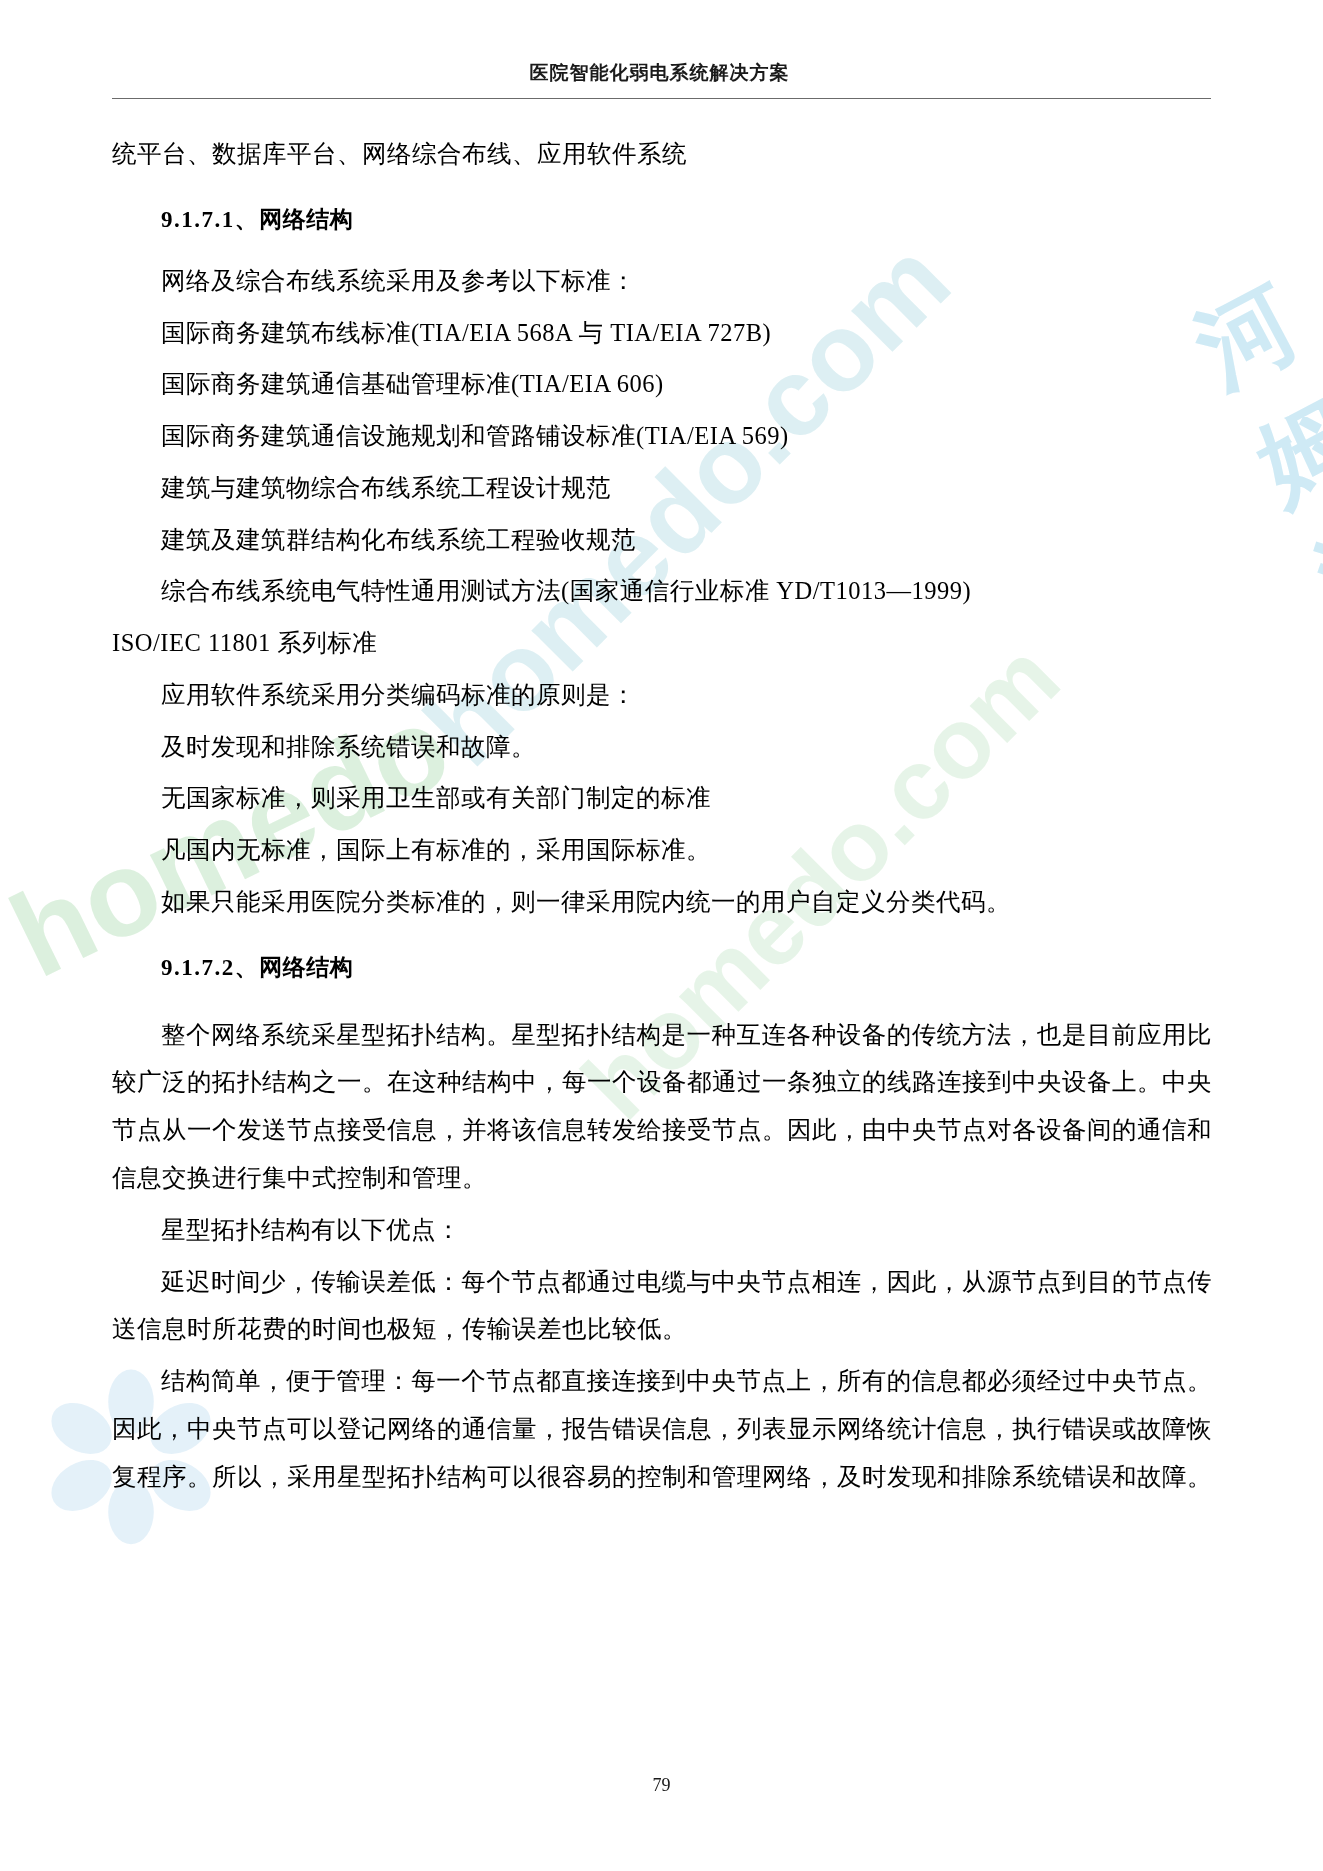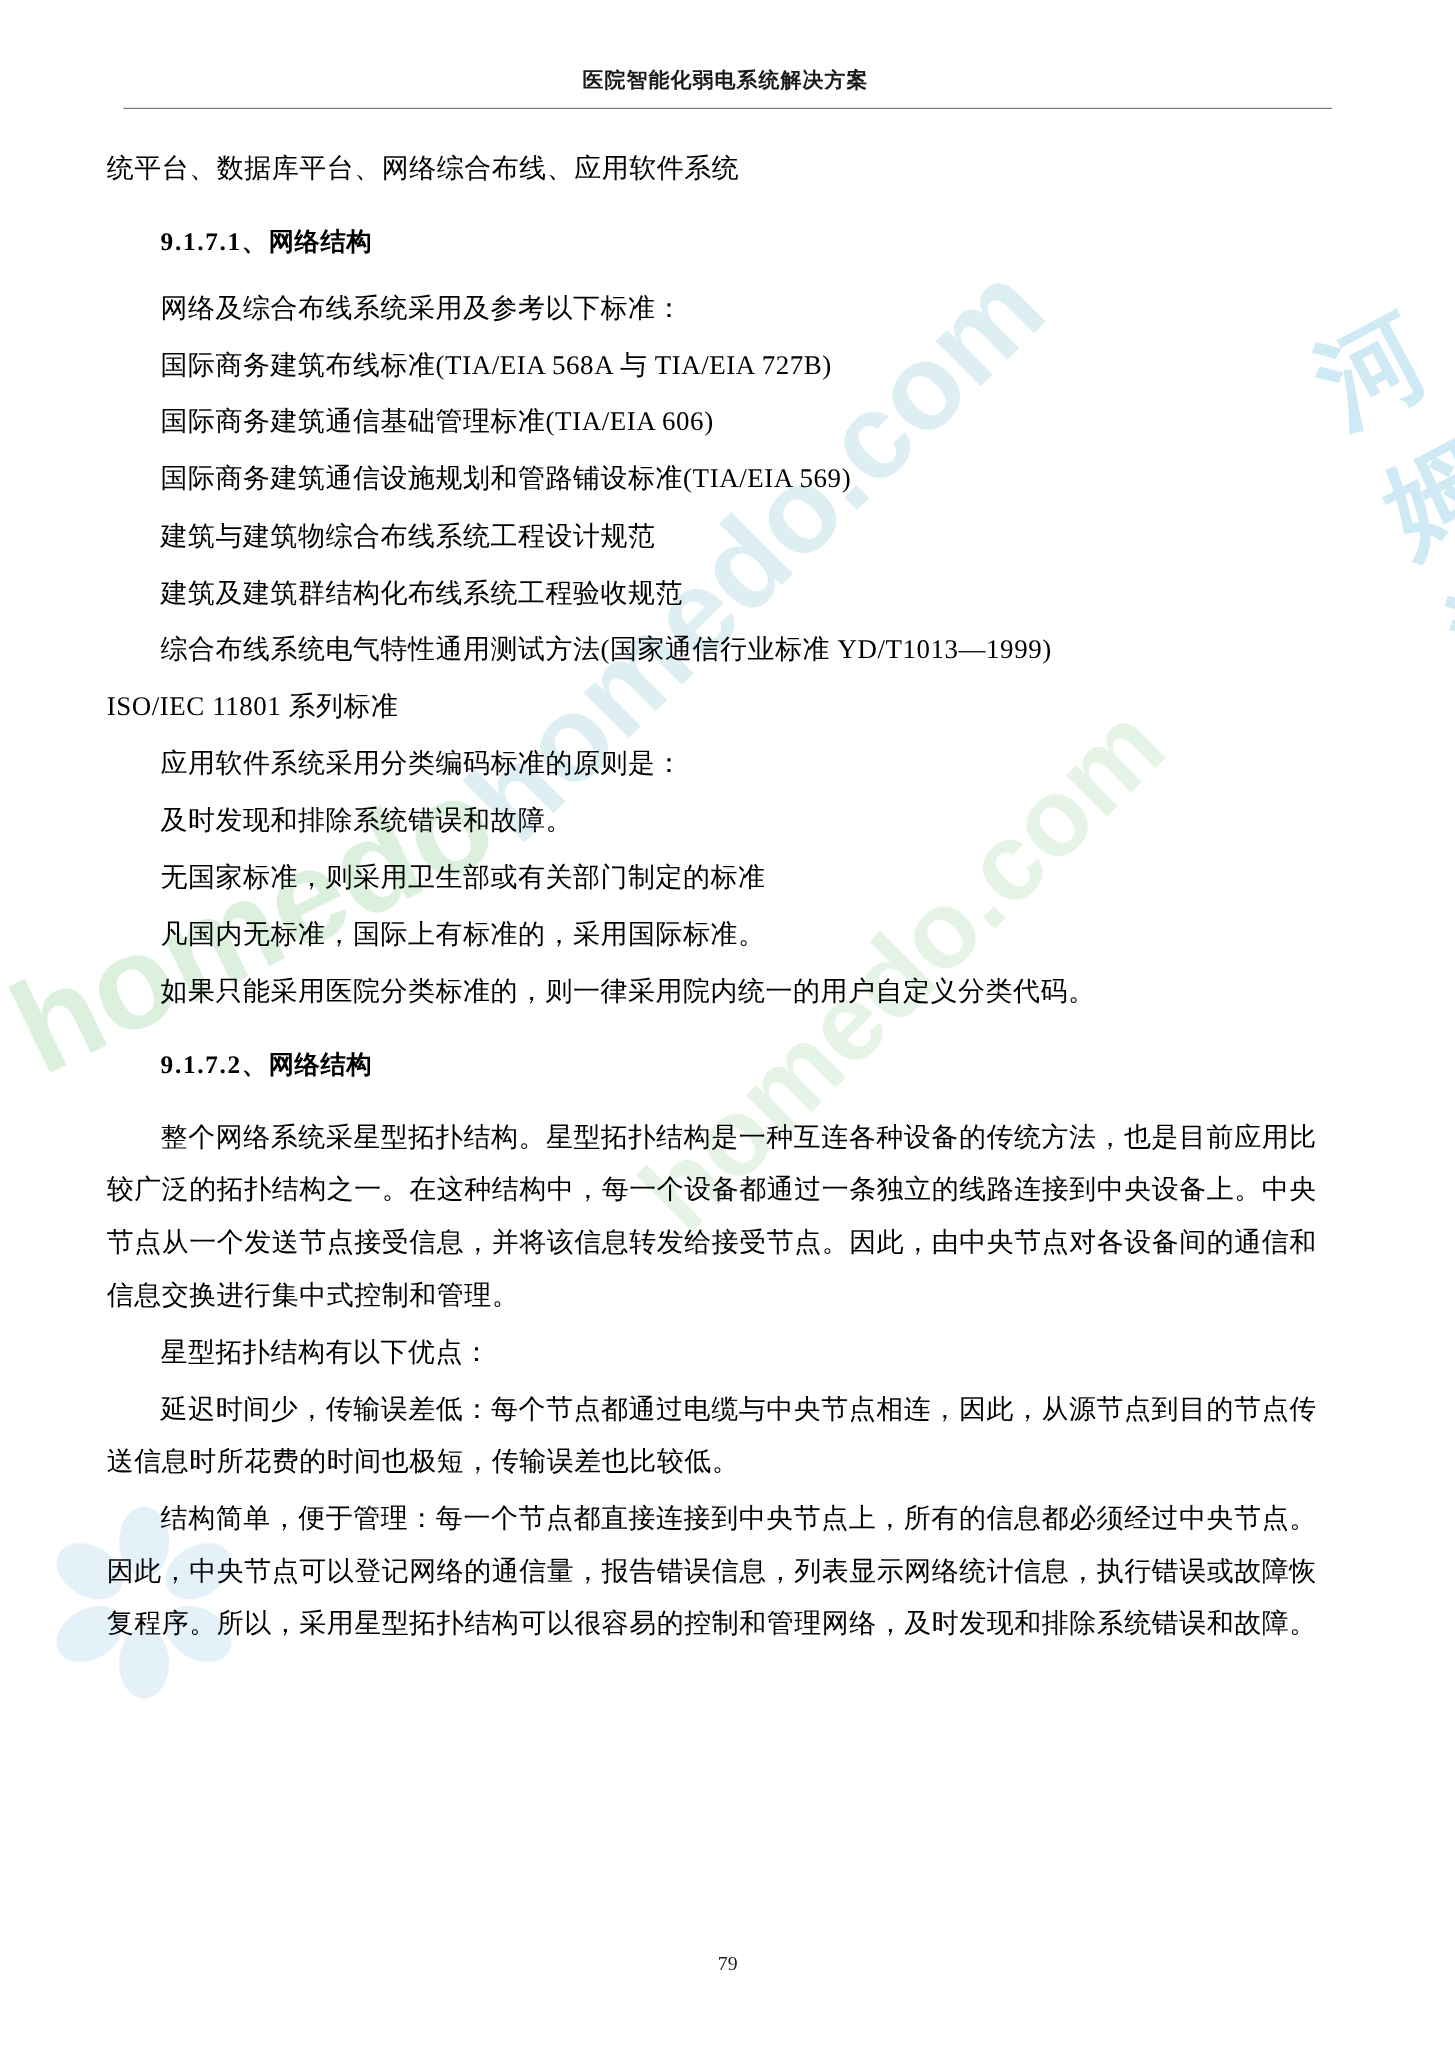--- a/index.html
+++ b/index.html
@@ -92,21 +92,21 @@
     left: 112px;
     right: 112px;
     top: 98px;
     height: 1px;
     background: #6b6b6b;
   }
 
   
   .content {
     position: absolute;
-    left: 97px;
+    left: 112px;
     top: 130px;
     width: 1100px;
   }
   .p {
     font-size: 24.5px;
     line-height: 1.95;
     margin: 0 0 4px 0;
     text-align: justify;
     letter-spacing: 0.5px;
   }

